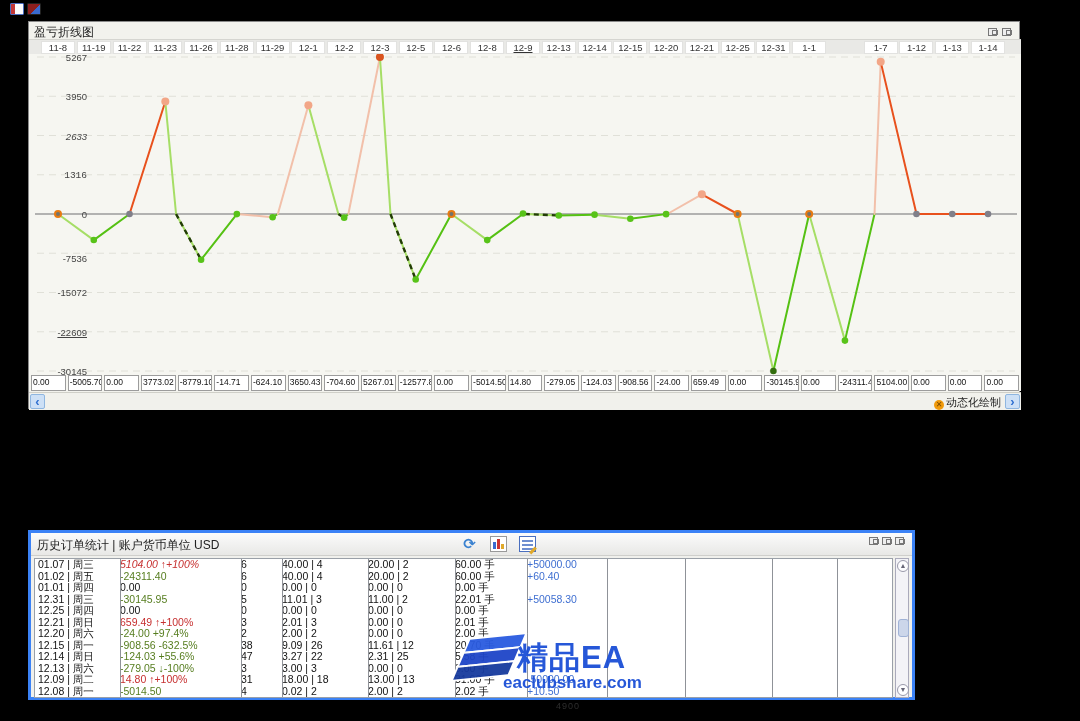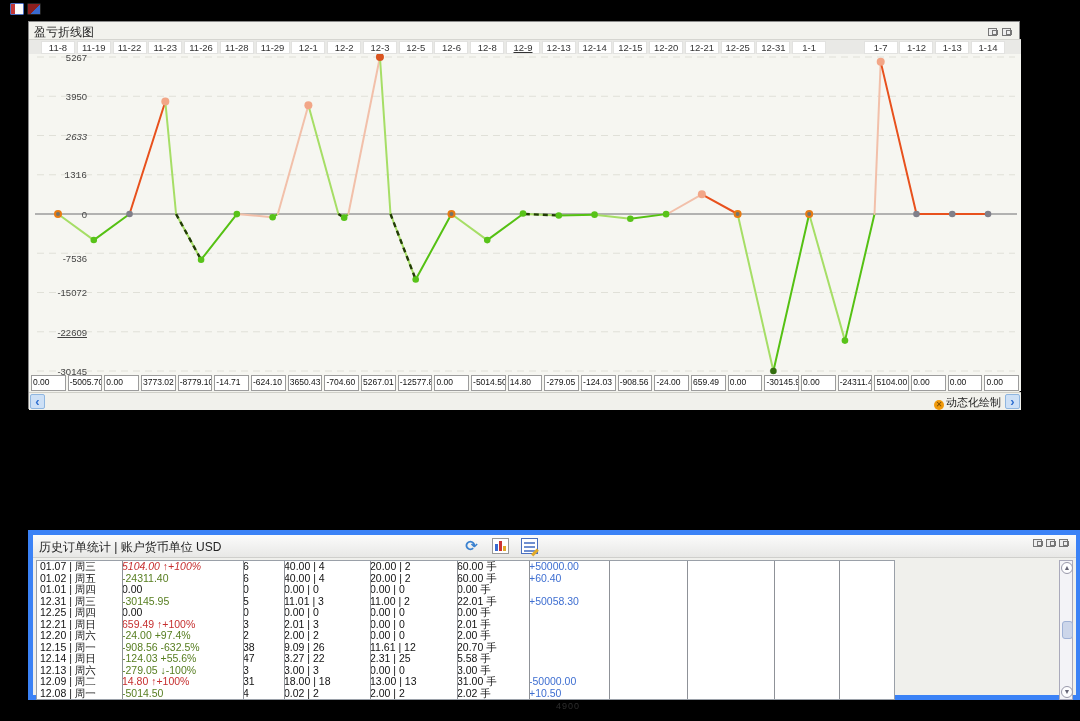--- a/index.html
+++ b/index.html
@@ -30,22 +30,22 @@
     border-top:1px solid #cfcfc8;box-sizing:border-box;}
   .navbtn{position:absolute;top:1px;width:15px;height:15px;background:#cde0f6;border:1px solid #8fb6e0;
     border-radius:2px;color:#2f6fd0;font-size:13px;line-height:13px;text-align:center;font-weight:bold;box-sizing:border-box;cursor:pointer;}
   #nav-center{position:absolute;left:0;right:0;top:1px;text-align:center;font-size:11px;color:#222;}
   #nav-center .chk{display:inline-block;width:11px;height:11px;background:#fff;border:1px solid #6f93bf;
     color:#2f6fd0;font-size:10px;line-height:9px;vertical-align:-2px;margin:0 3px 0 14px;box-sizing:border-box;}
   #nav-right{position:absolute;right:20px;top:2px;font-size:11px;color:#222;}
   #dyn-icon{display:inline-block;width:10px;height:10px;border-radius:50%;background:#f09a0c;color:#7a4a00;
     font-size:8px;line-height:10px;text-align:center;vertical-align:-1px;margin-right:2px;font-weight:bold;}
   
-  #table-win{position:absolute;left:28px;top:530px;width:1053px;height:170px;background:#f0f0ec;
-    border:5px solid #3b82f6;box-sizing:border-box;}
+  #table-win{position:absolute;left:28px;top:530px;width:887px;height:170px;background:#f0f0ec;
+    border:3px solid #3b82f6;box-sizing:border-box;}
   #table-titlebar{position:absolute;left:0;top:0;width:100%;height:23px;
     background:linear-gradient(#fbfbfb,#e8e8e6);border-bottom:1px solid #cfcfcc;box-sizing:border-box;}
   #table-title{position:absolute;left:6px;top:4px;font-size:12px;color:#222;}
   #tbl-toolbar{position:absolute;left:430px;top:3px;display:flex;gap:12px;}
   .tool{width:17px;height:16px;position:relative;cursor:pointer;}
   #refresh-icon{color:#3b82d0;font-size:15px;line-height:16px;font-weight:bold;text-align:center;}
   #stats-icon{border:1px solid #999;background:#fff;box-sizing:border-box;}
   #stats-icon b{position:absolute;bottom:2px;width:3px;}
   #report-icon{background:#fff;border:1px solid #4a6fbf;box-sizing:border-box;}
   #report-icon i{position:absolute;left:2px;right:2px;height:2px;background:#6f8fd0;}
@@ -441,14 +441,21 @@
         <div class="divider" style="left: 737px;"></div>
         <div class="divider" style="left: 802px;"></div>
       </div>
 
     <div id="tbl-scroll">
       <div class="scr-btn" style="top:1px;">▲</div>
       <div id="scr-thumb"></div>
       <div class="scr-btn" style="bottom:1px;">▼</div>
     </div>
 
+    <div id="watermark">
+      <div class="book" style="left:12px;top:6px;background:#2a5be0;"></div>
+      <div class="book" style="left:6px;top:20px;background:#1e45c8;"></div>
+      <div class="book" style="left:0;top:34px;background:#173a9e;"></div>
+      <div id="wm-title">精品EA</div>
+      <div id="wm-url">eaclubshare.com</div>
+    </div>
   </div>
 </div>
 
 </body></html>

